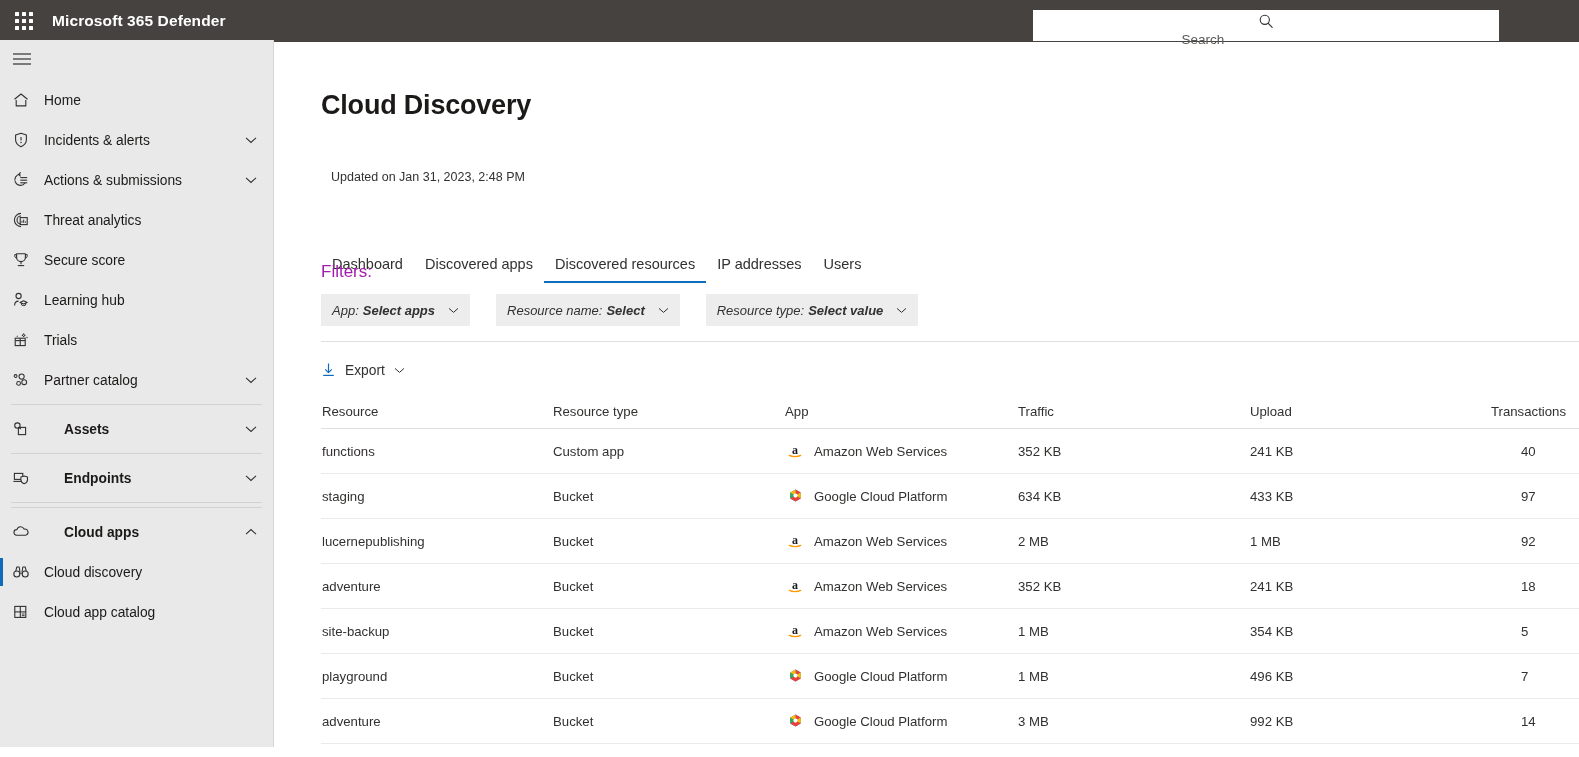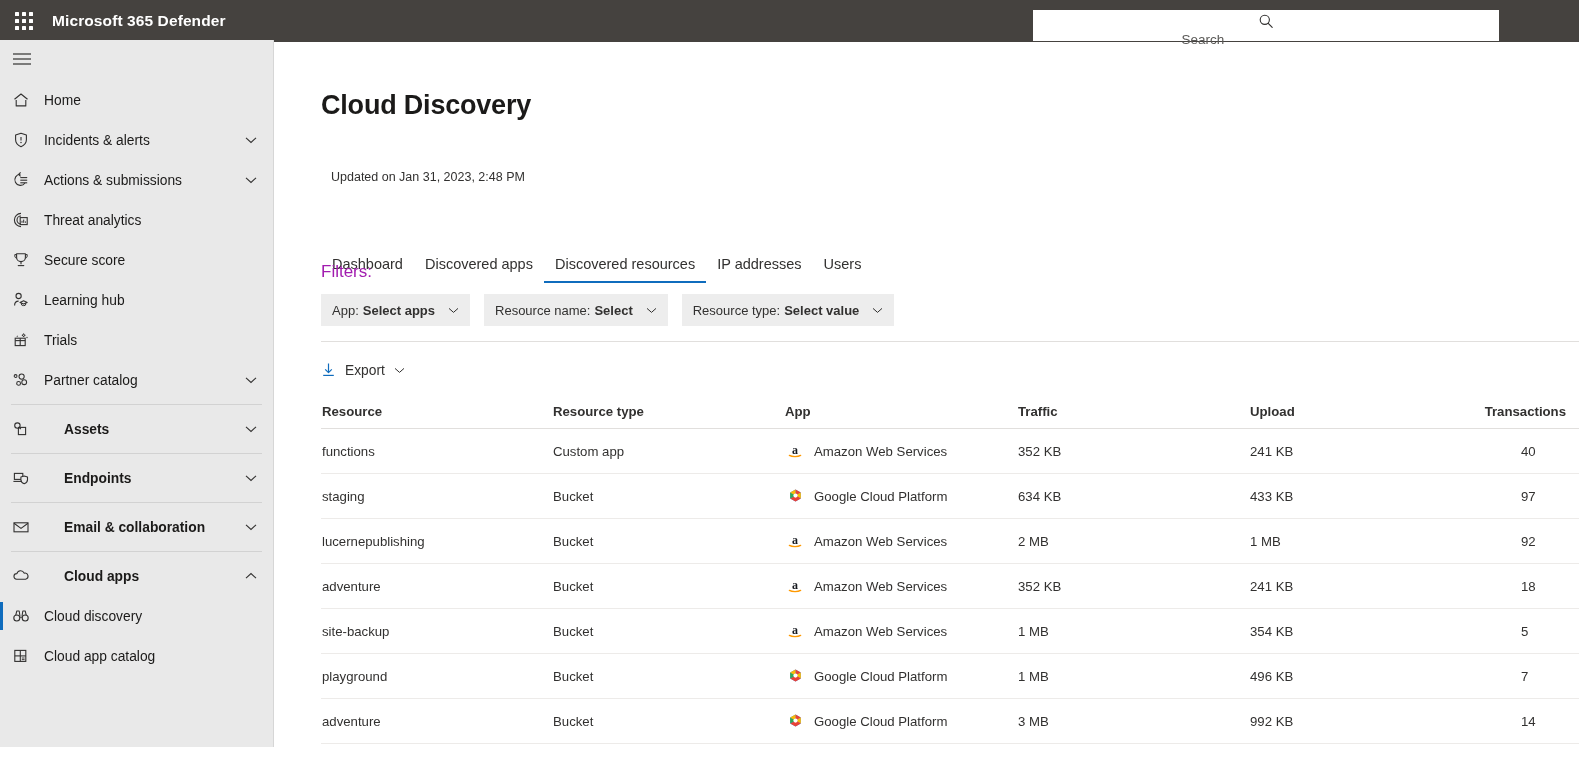--- a/index.html
+++ b/index.html
@@ -135,21 +135,21 @@
     content: ""; position: absolute;
     left: 0; right: 0; bottom: 0;
     height: 2.5px; background: #0f6cbd;
   }
   .filters-label {
     position: absolute; left: 46px; top: 212px;
     font-size: 17px; color: #a21caf;
   }
   .filters-row {
     position: absolute; left: 46px; top: 244px;
-    display: flex; gap: 14px;
+    display: flex; gap: 26px; font-style: italic;
   }
   .filter-pill {
     height: 32px;
     background: #ededed;
     display: flex; align-items: center;
     padding: 0 11px;
     font-size: 13px;
     color: #323130;
     cursor: pointer;
     white-space: nowrap;
@@ -181,21 +181,20 @@
     height: 45px;
     border-bottom: 1px solid #edebe9;
     font-size: 13.2px;
     color: #323130;
   }
   .thead {
     height: 34px;
     border-bottom: 1px solid #e1dfdd;
     color: #323130;
     font-size: 13.2px;
-    font-weight: bold;
   }
   .tbody .trow { cursor: pointer; }
   .c-resource  { width: 232px; flex: 0 0 232px; padding-left: 1px; }
   .c-type      { width: 232px; flex: 0 0 232px; }
   .c-app       { width: 233px; flex: 0 0 233px; display: flex; align-items: center; }
   .c-traffic   { width: 232px; flex: 0 0 232px; }
   .c-upload    { width: 233px; flex: 0 0 233px; }
   .c-trans     { flex: 1 1 auto; padding-left: 38px; }
   .thead .c-trans { padding-left: 0; text-align: right; padding-right: 13px; }
   .appicon { width: 20px; height: 20px; flex: 0 0 20px; margin-right: 9px; display:flex; align-items:center; justify-content:center; }
@@ -393,34 +392,20 @@
       <span class="nlabel">Endpoints</span>
       <span class="chev">
         <svg width="12" height="8" viewBox="0 0 12 8">
             <path d="M1 1.8L6 6.4l5-4.6" fill="none" stroke="#323130" stroke-width="1.1"></path>
           </svg>
       </span>
     </div>
 
     <div class="divider"></div>
 
-    <div class="navitem bold">
-      <span class="nicon">
-        <svg width="18" height="18" viewBox="0 0 18 18">
-            <rect x="2" y="4.8" width="14" height="9" fill="none" stroke="#323130" stroke-width="1.1"></rect>
-            <path d="M2 5.2l7 5.2 7-5.2" fill="none" stroke="#323130" stroke-width="1.1"></path>
-          </svg>
-      </span>
-      <span class="nlabel">Email &amp; collaboration</span>
-      <span class="chev">
-        <svg width="12" height="8" viewBox="0 0 12 8">
-            <path d="M1 1.8L6 6.4l5-4.6" fill="none" stroke="#323130" stroke-width="1.1"></path>
-          </svg>
-      </span>
-    </div>
 
     <div class="divider"></div>
 
     <div class="navitem bold">
       <span class="nicon">
         <svg width="18" height="18" viewBox="0 0 18 18">
             <path d="M4.6 12.2a2.8 2.8 0 0 1 .3-5.6 3.8 3.8 0 0 1 7.2-.5 2.9 2.9 0 0 1 1.5 6.1z" fill="none" stroke="#323130" stroke-width="1.1" stroke-linejoin="round"></path>
           </svg>
       </span>
       <span class="nlabel">Cloud apps</span>

